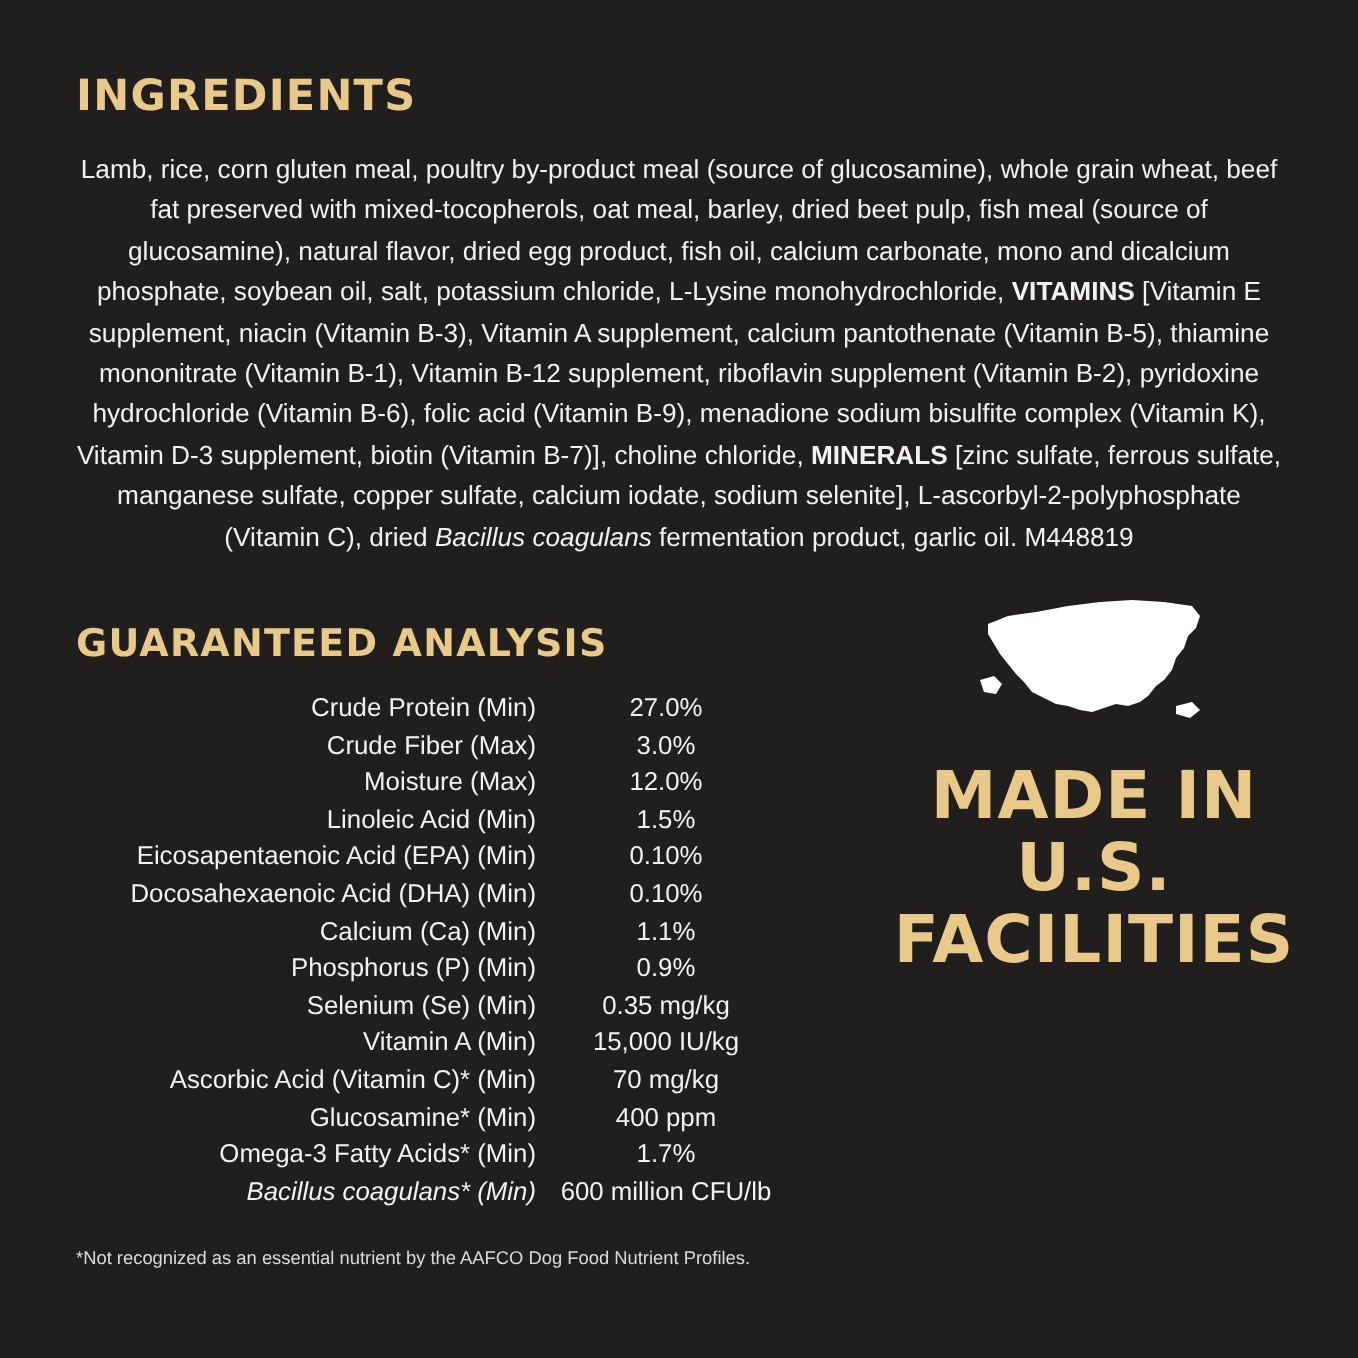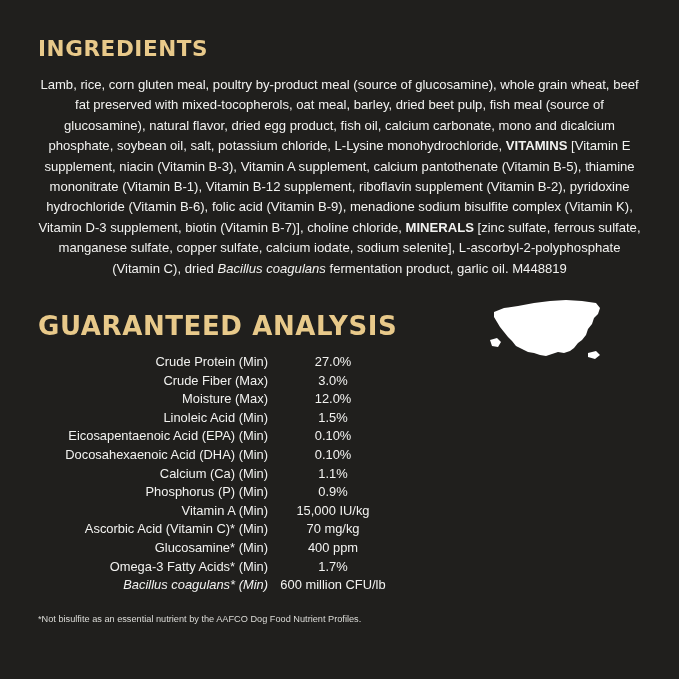--- a/index.html
+++ b/index.html
@@ -17,21 +17,21 @@
   .page {
     position: relative;
     width: 679px;
     height: 679px;
     box-sizing: border-box;
     padding: 36px 38px 10px 38px;
   }
   .section-title {
     font-family: "DejaVu Sans", sans-serif;
     font-weight: bold;
-    font-size: 26px;
+    font-size: 19px;
     letter-spacing: 0.6px;
     color: #e8c98a;
     text-transform: uppercase;
     margin: 0 0 14px 0;
   }
   #ingredients-title { font-size: 21.5px; }
   .ingredients-body {
     font-size: 13.1px;
     line-height: 20.4px;
     color: #f2f2f0;
@@ -133,20 +133,24 @@
           </tr>
           <tr>
             <td class="label">Calcium (Ca) (Min)</td>
             <td class="value">1.1%</td>
           </tr>
           <tr>
             <td class="label">Phosphorus (P) (Min)</td>
             <td class="value">0.9%</td>
           </tr>
           <tr>
+            <td class="label">Selenium (Se) (Min)</td>
+            <td class="value">0.35 mg/kg</td>
+          </tr>
+          <tr>
             <td class="label">Vitamin A (Min)</td>
             <td class="value">15,000 IU/kg</td>
           </tr>
           <tr>
             <td class="label">Ascorbic Acid (Vitamin C)* (Min)</td>
             <td class="value">70 mg/kg</td>
           </tr>
           <tr>
             <td class="label">Glucosamine* (Min)</td>
             <td class="value">400 ppm</td>
@@ -155,26 +159,31 @@
             <td class="label">Omega-3 Fatty Acids* (Min)</td>
             <td class="value">1.7%</td>
           </tr>
           <tr class="italic">
             <td class="label">Bacillus coagulans* (Min)</td>
             <td class="value">600 million CFU/lb</td>
           </tr>
         </tbody>
     </table>
 
-    <div class="footnote">*Not bisulfite as an essential nutrient by the AAFCO Dog Food Nutrient Profiles.</div>
+    <div class="footnote">*Not recognized as an essential nutrient by the AAFCO Dog Food Nutrient Profiles.</div>
   </div>
 
   <div class="madein">
     <svg class="map-icon" width="118" height="70" viewBox="0 0 118 70" aria-hidden="true">
       <path fill="#ffffff" d="M6,16 L16,12 L30,10 L46,7 L62,5 L78,4 L94,5 L108,7 L112,12 L110,18
         L106,22 L104,28 L100,33 L98,39 L94,44 L90,47 L86,52 L82,55 L76,57 L70,56 L64,58
         L58,60 L52,59 L46,57 L40,56 L34,53 L28,50 L24,45 L20,41 L16,36 L12,31 L9,26 L6,21 Z"></path>
       <path fill="#ffffff" d="M2,44 L9,42 L13,46 L10,51 L4,50 Z"></path>
       <path fill="#ffffff" d="M100,57 L108,55 L112,59 L107,63 L100,61 Z"></path>
     </svg>
+    <div class="madein-text">
+        <span class="madein-line">MADE IN</span>
+        <span class="madein-line">U.S.</span>
+        <span class="madein-line">FACILITIES</span>
+      </div>
   </div>
 
 </div>
 
 </body></html>

